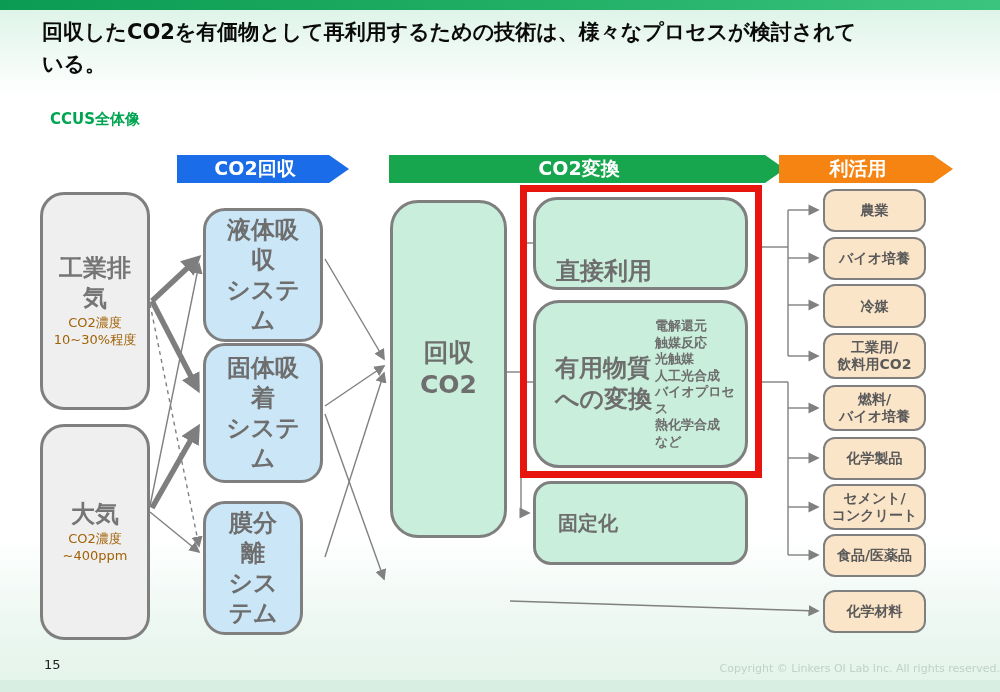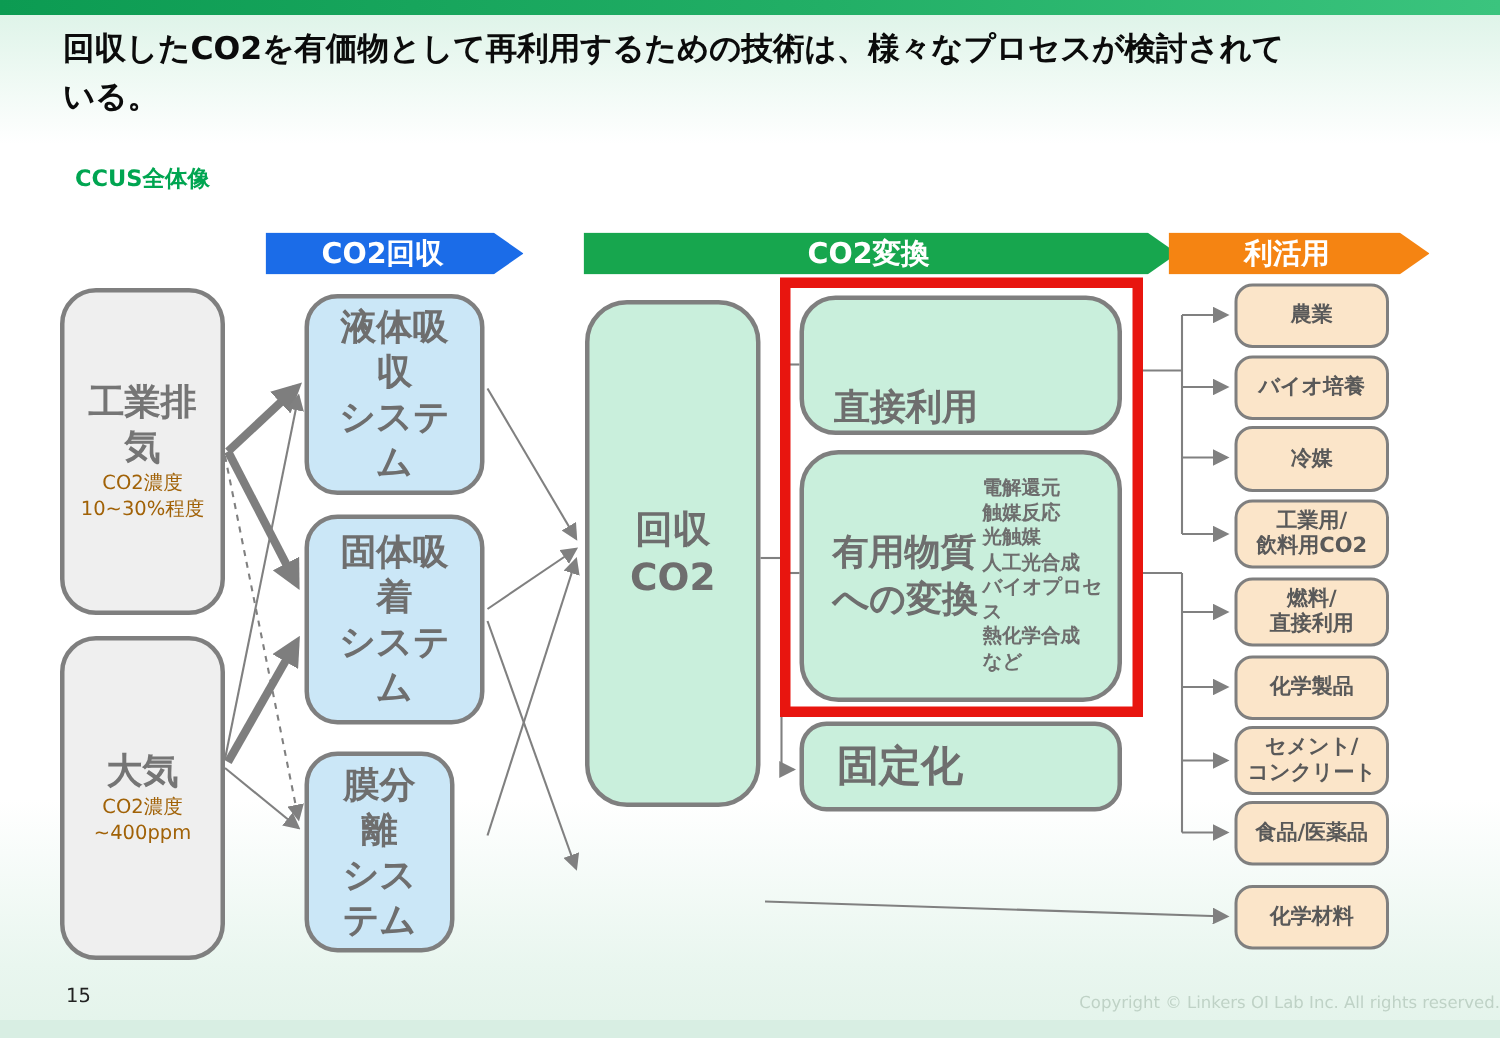--- a/index.html
+++ b/index.html
@@ -40,26 +40,26 @@
   .co2-compound{left:390px;top:557px;width:118px;height:81px;border-radius:18px;}
   .co2-compound .t{font-size:21px;line-height:1.15;}
   .co2-compound .n{font-size:10.5px;font-weight:normal;color:#8E8E8E;margin-top:1px;}
 
   .direct{left:533px;top:197px;width:215px;height:93px;border-radius:24px;
     align-items:flex-start;padding-left:20px;font-size:24px;text-align:left;justify-content:flex-end;}
   .useful{left:533px;top:300px;width:215px;height:168px;border-radius:26px;
     flex-direction:row;justify-content:flex-start;padding:0 6px 0 19px;text-align:left;}
   .useful .t{font-size:24px;line-height:1.3;width:100px;flex:none;}
   .useful .plist{font-size:13px;line-height:1.27;font-weight:bold;color:#6E6E6E;}
-  .fixation{left:533px;top:481px;width:215px;height:60px;border-radius:18px;
-    align-items:flex-start;padding-left:22px;font-size:28px;text-align:center;}
+  .fixation{left:533px;top:481px;width:215px;height:84px;border-radius:18px;
+    align-items:flex-start;padding-left:22px;font-size:20px;text-align:center;}
 
   .src1{left:40px;top:192px;width:110px;height:218px;}
   .src2{left:40px;top:424px;width:110px;height:216px;}
-  .cap1{left:203px;top:196px;width:120px;height:134px;}
+  .cap1{left:203px;top:208px;width:120px;height:134px;}
   .cap2{left:203px;top:343px;width:120px;height:140px;}
   .cap3{left:203px;top:501px;width:100px;height:134px;}
 
   .highlight{position:absolute;left:520px;top:185px;width:242px;height:293px;
     box-sizing:border-box;border:7px solid #E8150F;z-index:30;pointer-events:none;}
 
   #connectors{position:absolute;left:0;top:0;z-index:1;pointer-events:none;}
   .box,.stage{z-index:10;}
   .thin{stroke:#808080;stroke-width:1.4;fill:none;}
   .thick{stroke:#7E7E7E;stroke-width:5.5;fill:none;}
@@ -183,21 +183,21 @@
   </div>
 
   <div class="highlight"></div>
 
   <div class="box peach pre" style="top:189px;height:43px">農業</div>
   <div class="box peach pre" style="top:237px;height:43px">バイオ培養</div>
   <div class="box peach pre" style="top:284px;height:44px">冷媒</div>
   <div class="box peach pre" style="top:333px;height:46px">工業用/
 飲料用CO2</div>
   <div class="box peach pre" style="top:385px;height:46px">燃料/
-直接利用</div>
+バイオ培養</div>
   <div class="box peach pre" style="top:437px;height:43px">化学製品</div>
   <div class="box peach pre" style="top:484px;height:46px">セメント/
 コンクリート</div>
   <div class="box peach pre" style="top:534px;height:43px">食品/医薬品</div>
   <div class="box peach pre" style="top:590px;height:43px">化学材料</div>
 
   <div class="page-num">15</div>
   <div class="copyright">Copyright © Linkers OI Lab Inc. All rights reserved.</div>
   <div class="bottom-strip"></div>
 

